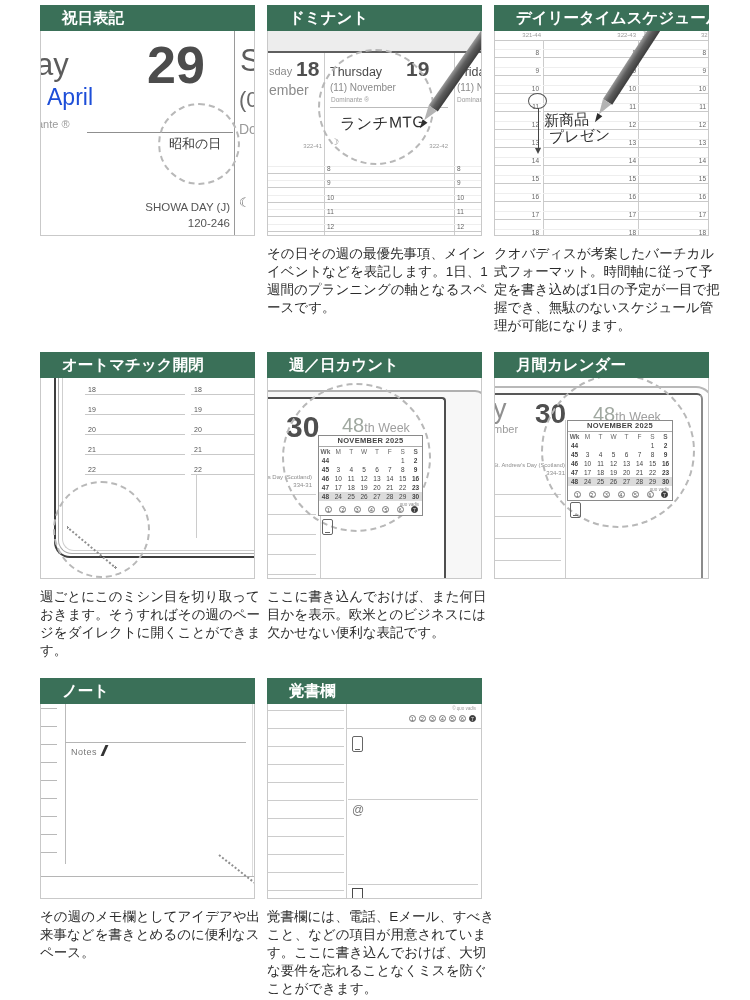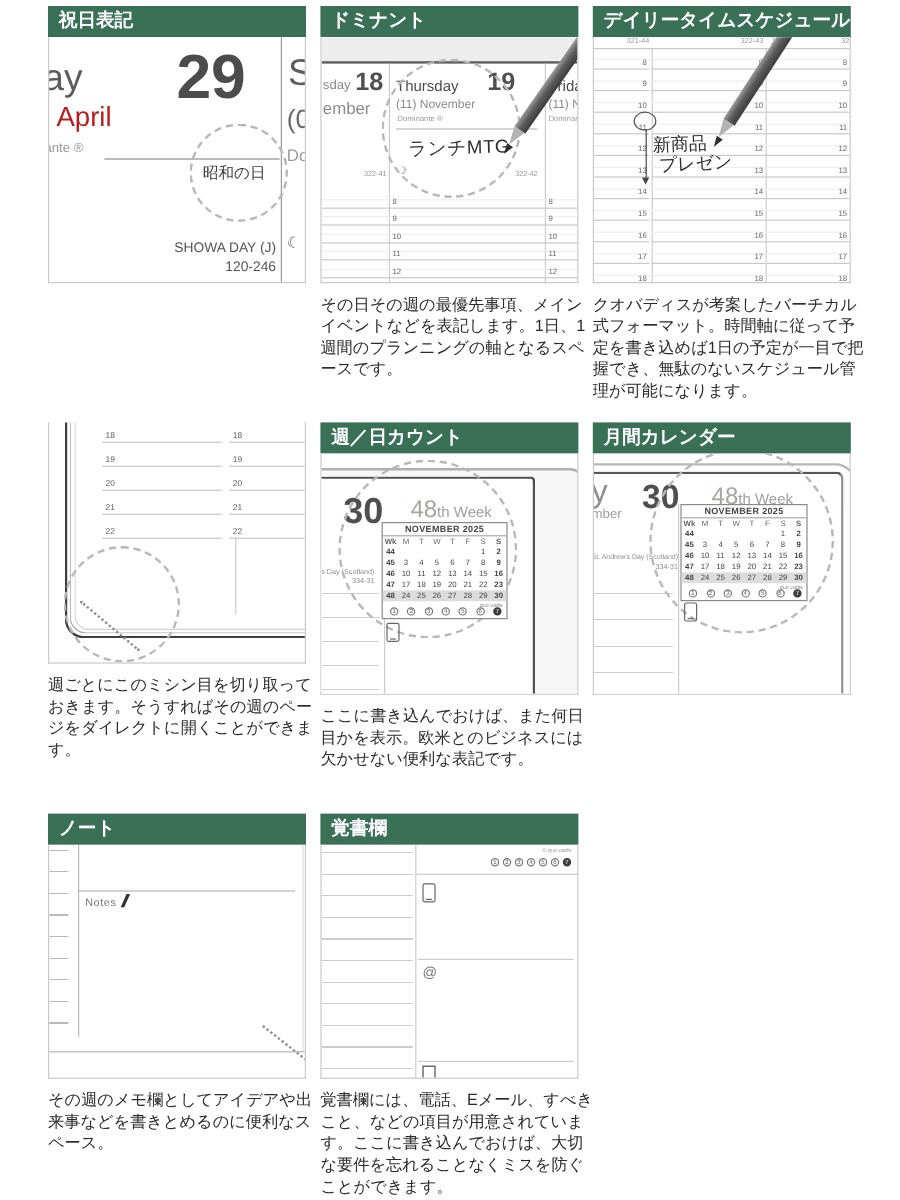--- a/index.html
+++ b/index.html
@@ -2,21 +2,21 @@
 <html><head>
 <meta charset="utf-8">
 <style>
   html,body{margin:0;padding:0;background:#fff;}
   .stage{position:relative;width:750px;height:1000px;overflow:hidden;background:#fff;
          font-family:"Liberation Sans","DejaVu Sans",sans-serif;}
   .card{position:absolute;width:215px;}
   .c1{left:40px}.c2{left:267px}.c3{left:494px}
   .r1{top:5px}.r2{top:352px}.r3{top:678px}
   .hd{height:26px;background:#3A7058;color:#fff;font-weight:bold;font-size:15.5px;
-      line-height:26px;padding-left:9px;box-sizing:border-box;white-space:nowrap;overflow:hidden}
+      line-height:26px;padding-left:22px;box-sizing:border-box;white-space:nowrap;overflow:hidden}
   .im{position:relative;background:#fff;border:1px solid #c9c9c9;border-top:none;
       box-sizing:border-box;overflow:hidden}
   .r1 .im{height:205px}.r2 .im{height:201px}.r3 .im{height:195px}
   .cap{margin-top:9px;width:231px;font-size:13.5px;line-height:18px;color:#2b2b2b;}
   .t{position:absolute;white-space:nowrap}
   .hline{position:absolute;border-top:1px solid #ccc}
   .v{position:absolute;border-left:1px solid #ccc}
   .circ{position:absolute;border:2px dashed #b8b8b8;border-radius:50%;z-index:4}
   .perf{position:absolute;border-top:2px dotted #8f8f8f;transform-origin:left center;z-index:3}
   
@@ -49,21 +49,21 @@
   .mc-brand{position:absolute;right:3px;top:1px;font-size:4.5px;font-style:italic;color:#888}
   .mc-digits{position:absolute;left:6px;right:4px;bottom:2px;display:flex;justify-content:space-between}
   .dg{width:7px;height:7px;border:1px solid #777;border-radius:50%;font-size:5px;line-height:6px;
       text-align:center;color:#555;box-sizing:border-box;display:inline-block}
   .dg-f{background:#3d3d3d;color:#fff;border-color:#3d3d3d}
   .phone{position:absolute;width:9px;height:14px;border:1px solid #666;border-radius:2px;z-index:5}
   .phone::after{content:'';position:absolute;left:2px;right:2px;bottom:1px;border-top:1px solid #666}
   .chk{position:absolute;width:9px;height:10px;border:1.5px solid #4a4a4a}
   
   .p1-ay{left:-5px;top:16px;font-size:31px;color:#5c5c5c}
-  .p1-april{left:6px;top:53px;font-size:23px;color:#b91c1c}
+  .p1-april{left:6px;top:53px;font-size:23px;color:#1d4ed8}
   .p1-ante{left:-4px;top:87px;font-size:11px;color:#9a9a9a}
   .p1-line{left:46px;top:101px;width:146px;border-color:#8f8f8f}
   .p1-29{left:106px;top:4px;font-size:52px;font-weight:bold;color:#4c4c4c}
   .p1-circ{left:117px;top:72px;width:78px;height:78px}
   .p1-holjp{left:128px;top:104px;font-size:13px;color:#3d3d3d;z-index:5}
   .p1-holen{right:24px;top:170px;font-size:11.5px;color:#555}
   .p1-code{right:24px;top:186px;font-size:11.5px;color:#555}
   .p1-div{left:193px;top:0;height:205px;border-color:#9a9a9a}
   .p1-ns{left:199px;top:12px;font-size:31px;color:#5c5c5c}
   .p1-np{left:198px;top:56px;font-size:22px;color:#6a6a6a}
@@ -390,20 +390,21 @@
       <div class="pencil p3-pencil">
           <div class="pbody"></div>
           <div class="pcone"></div>
           <div class="plead"></div>
         </div>
     </div>
     <div class="cap">クオバディスが考案したバーチカル式フォーマット。時間軸に従って予定を書き込めば1日の予定が一目で把握でき、無駄のないスケジュール管理が可能になります。</div>
   </div>
 
   <div class="card c1 r2">
+    <div class="hd"><span>オートマチック開閉</span></div>
     <div class="im">
       <div class="p4-pg3"></div>
       <div class="p4-pg2"></div>
       <div class="p4-pg1"></div>
       <div class="hours p4h numl p4-h1">
           <div class="hr">
             <span class="hr-n">18</span>
           </div>
           <div class="hr">
             <span class="hr-n">19</span>

